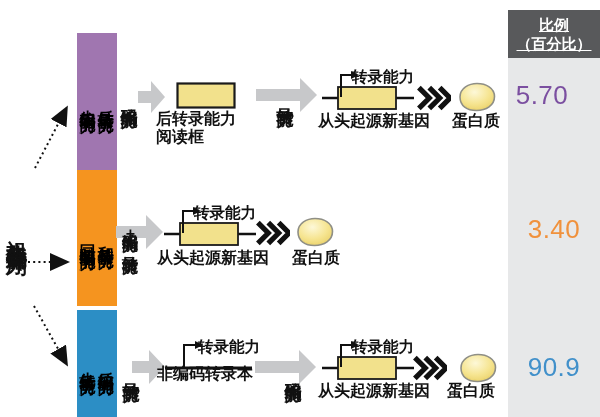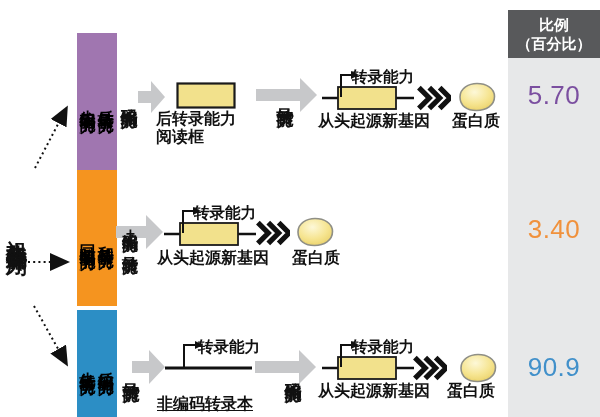--- a/index.html
+++ b/index.html
@@ -22,21 +22,21 @@
   .fat polygon{fill:#c7c8ca;}
   .gene line{stroke:#111;stroke-width:2.4;}
   .gene rect{fill:#f2e18c;stroke:#1a1a1a;stroke-width:1.8;}
   .orf rect{fill:#f2e18c;stroke:#1a1a1a;stroke-width:2.2;}
   .tss{stroke:#111;stroke-width:2;fill:none;}
   .tsshead{fill:#111;}
   .trline{stroke:#111;stroke-width:3;}
   .chev path{stroke:#111;stroke-width:5.5;fill:none;stroke-linejoin:miter;}
   .bean{stroke:#8f8f86;stroke-width:1.6;}
   .colhead{background:#58595b;color:#fff;display:flex;align-items:center;justify-content:center;
-           text-align:center;font-size:15px;font-weight:600;white-space:pre-line;line-height:1.3;z-index:2;}
+           text-align:center;font-size:15px;font-weight:600;white-space:pre-line;line-height:1.3;z-index:2;text-decoration:underline;}
   .colbody{background:#e7e8e9;z-index:1;}
   .value{width:92px;text-align:center;font-size:26px;z-index:2;letter-spacing:.5px;}
   .v1{color:#7b4fa0;}
   .v2{color:#f0913c;}
   .v3{color:#4190ca;text-align:center;}
   .dotline{stroke:#111;stroke-width:2;stroke-dasharray:2 3.2;}
 </style>
 </head>
 <body>
 
@@ -141,21 +141,21 @@
     <path fill="#d8ba4a" opacity="0.7" d="M9,25.5 C14,30 28,30 34,24 C30,29.5 13,30.5 9,25.5 Z"></path>
   </svg>
   <div class="abs steplab" style="left:292px;top:249px;">蛋白质</div>
 
   <svg class="abs" style="left:158px;top:336px;z-index:2;" width="100" height="46">
     <line class="trline" x1="7" y1="32" x2="94" y2="32"></line>
     <path class="tss" d="M26,31 L26,9 L37,9"></path>
     <polygon class="tsshead" points="37,5 45,9 37,13"></polygon>
   </svg>
   <div class="abs tsslab" style="left:198px;top:337px;">转录能力</div>
-  <div class="abs steplab" style="left:157px;top:395px;text-decoration:underline;">非编码转录本</div>
+  <div class="abs steplab" style="left:157px;top:365px;">非编码转录本</div>
 
   <svg class="abs gene" style="left:320px;top:336px;z-index:2;" width="96" height="46">
     <line x1="2" y1="32" x2="94" y2="32"></line>
     <rect x="18" y="21" width="58" height="22"></rect>
     <path class="tss" d="M21,31 L21,9 L31,9"></path>
     <polygon class="tsshead" points="31,5 39,9 31,13"></polygon>
   </svg>
   <div class="abs tsslab" style="left:352px;top:337px;">转录能力</div>
   <div class="abs steplab" style="left:318px;top:382px;">从头起源新基因</div>
   <svg class="abs chev" style="left:413px;top:354px;z-index:2;" width="34" height="28" viewBox="0 0 36 28">
@@ -165,17 +165,17 @@
   </svg>
   <svg class="abs" style="left:457px;top:351px;z-index:2;" width="42" height="34">
     <path class="bean" fill="url(#beanGrad)" d="M4,17 C4,8 13,3.5 21,3.5 C30,3.5 38.5,8 38.5,16.5 C38.5,25.5 30,30.5 20.5,30.5 C11,30.5 4,26 4,17 Z"></path>
     <path fill="#d8ba4a" opacity="0.7" d="M9,25.5 C14,30 28,30 34,24 C30,29.5 13,30.5 9,25.5 Z"></path>
   </svg>
   <div class="abs steplab" style="left:447px;top:382px;">蛋白质</div>
 
   <div class="abs colbody" style="left:508px;top:58px;width:92px;height:359px;"></div>
   <div class="abs colhead" style="left:508px;top:10px;width:92px;height:48px;">比例
 （百分比）</div>
-  <div class="abs value v1" style="left:508px;top:80px;">5.70</div>
+  <div class="abs value v1" style="left:496px;top:80px;">5.70</div>
   <div class="abs value v2" style="left:508px;top:214px;">3.40</div>
   <div class="abs value v3" style="left:508px;top:352px;">90.9</div>
 
 </div>
 
 </body></html>

